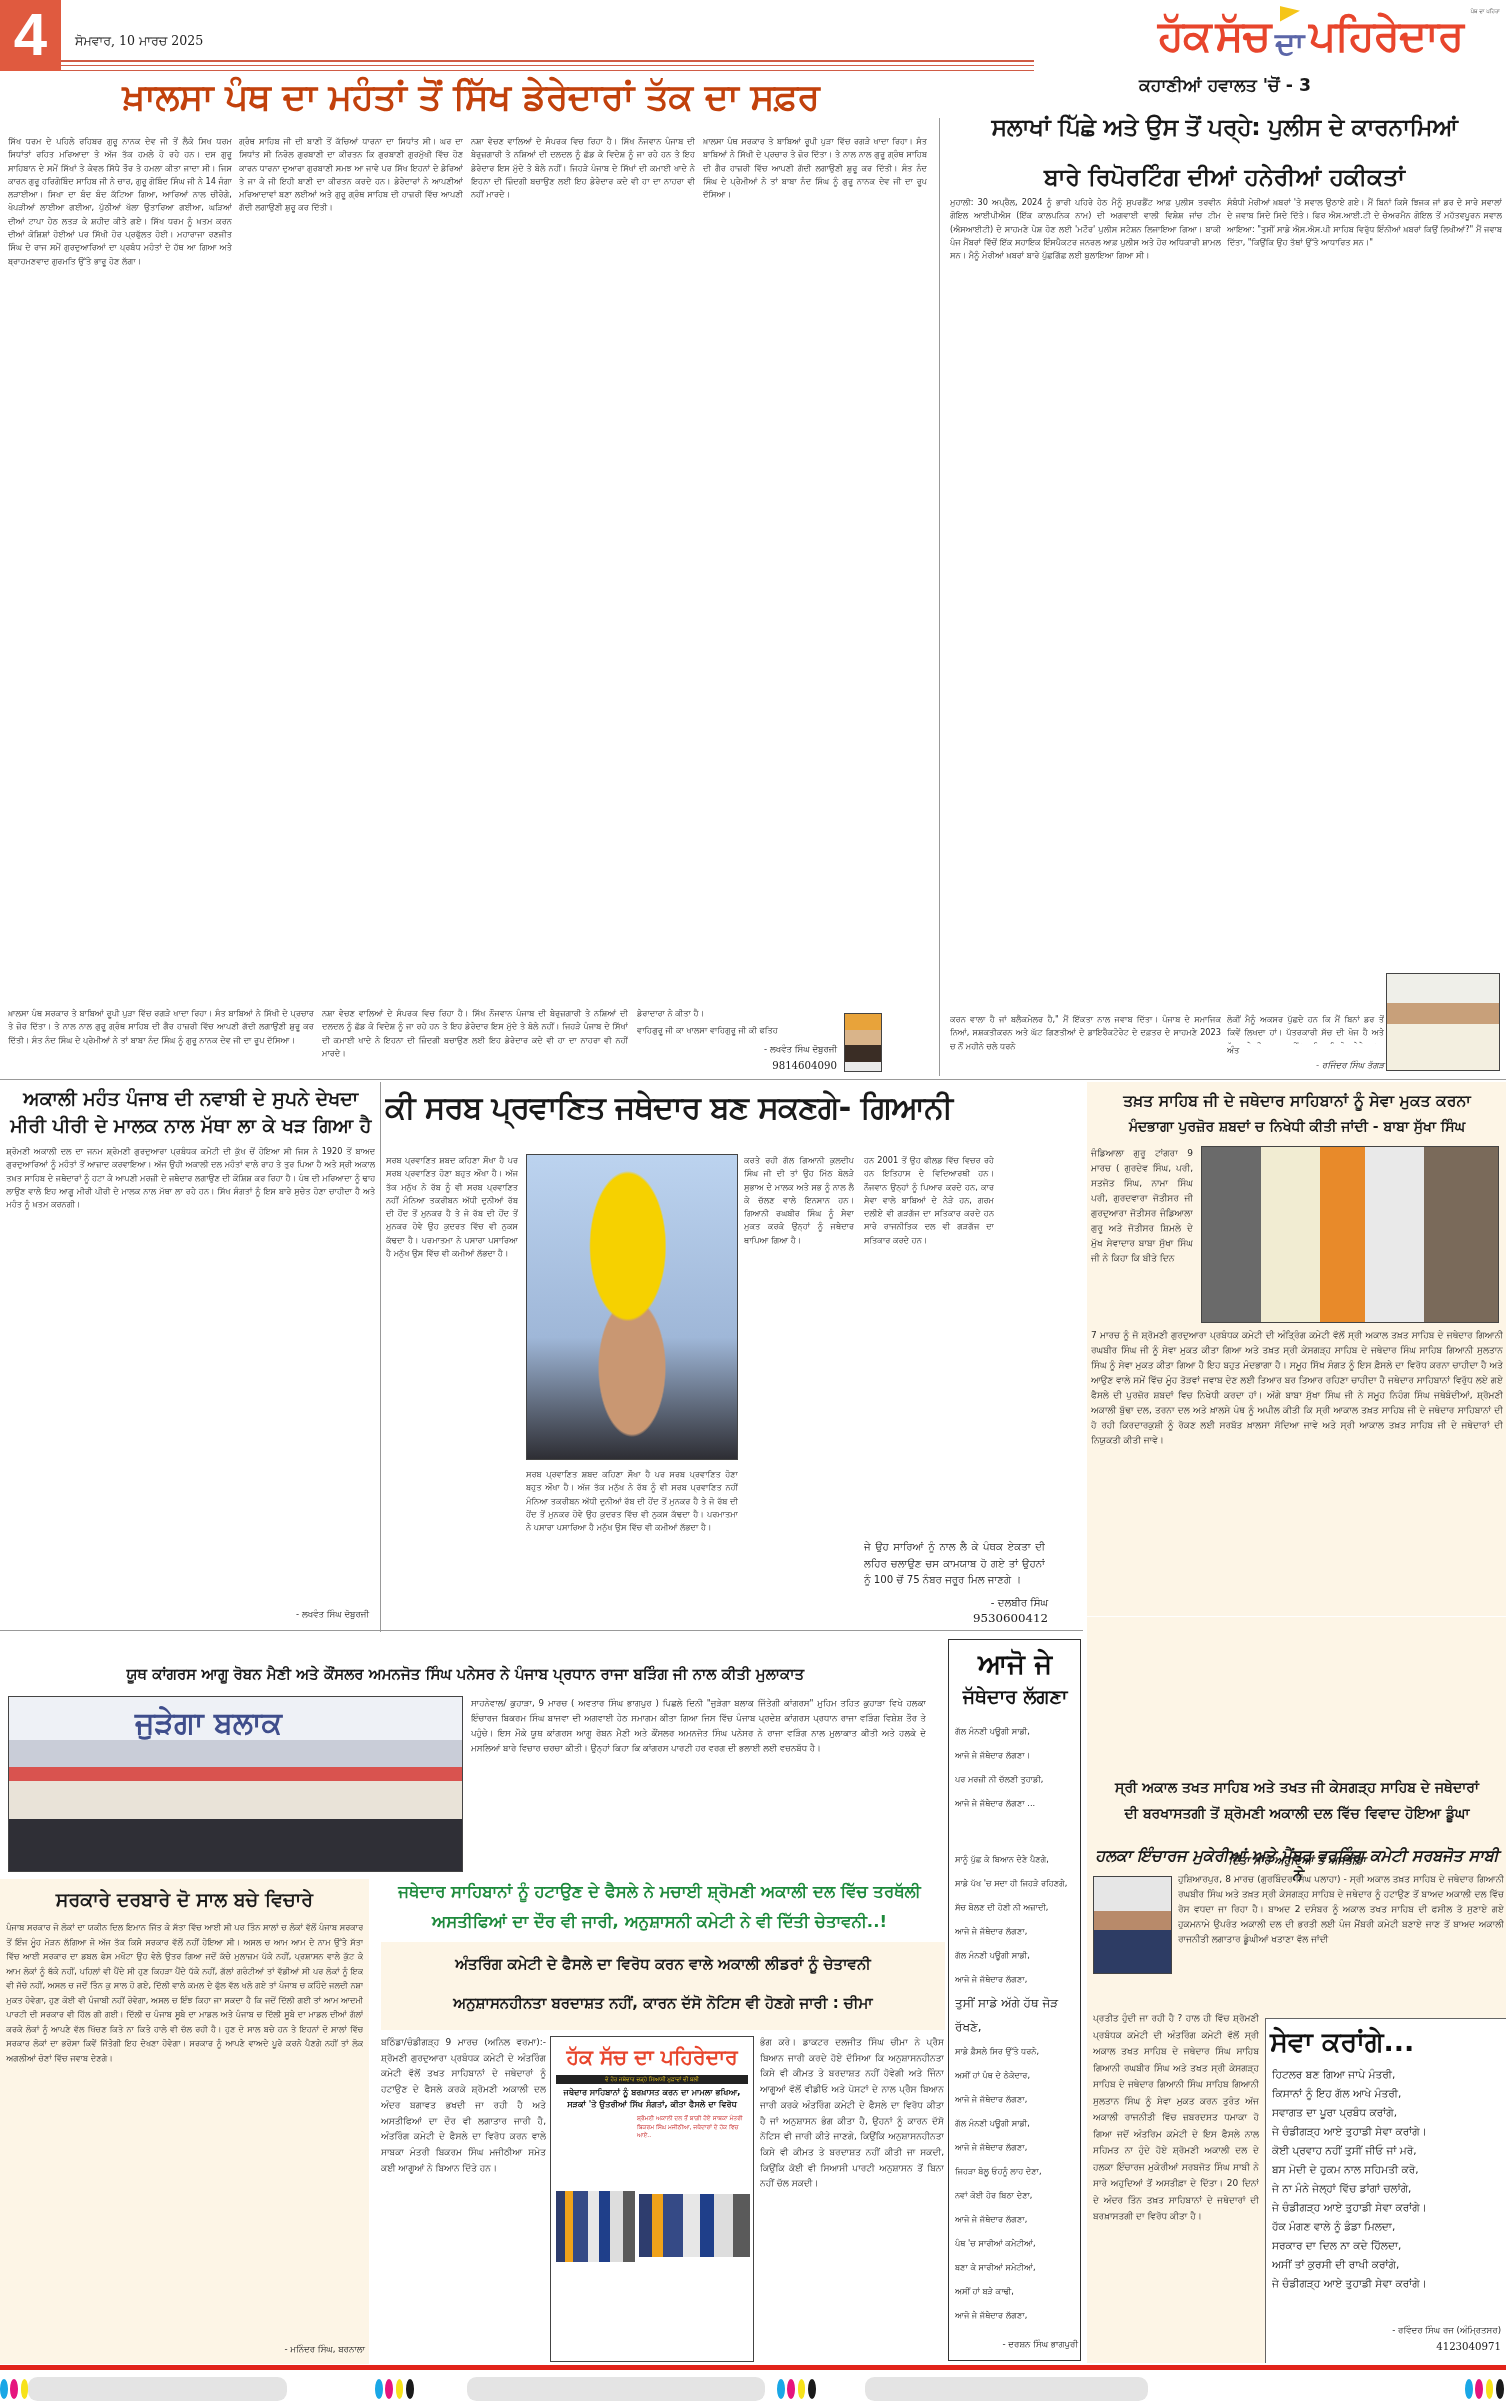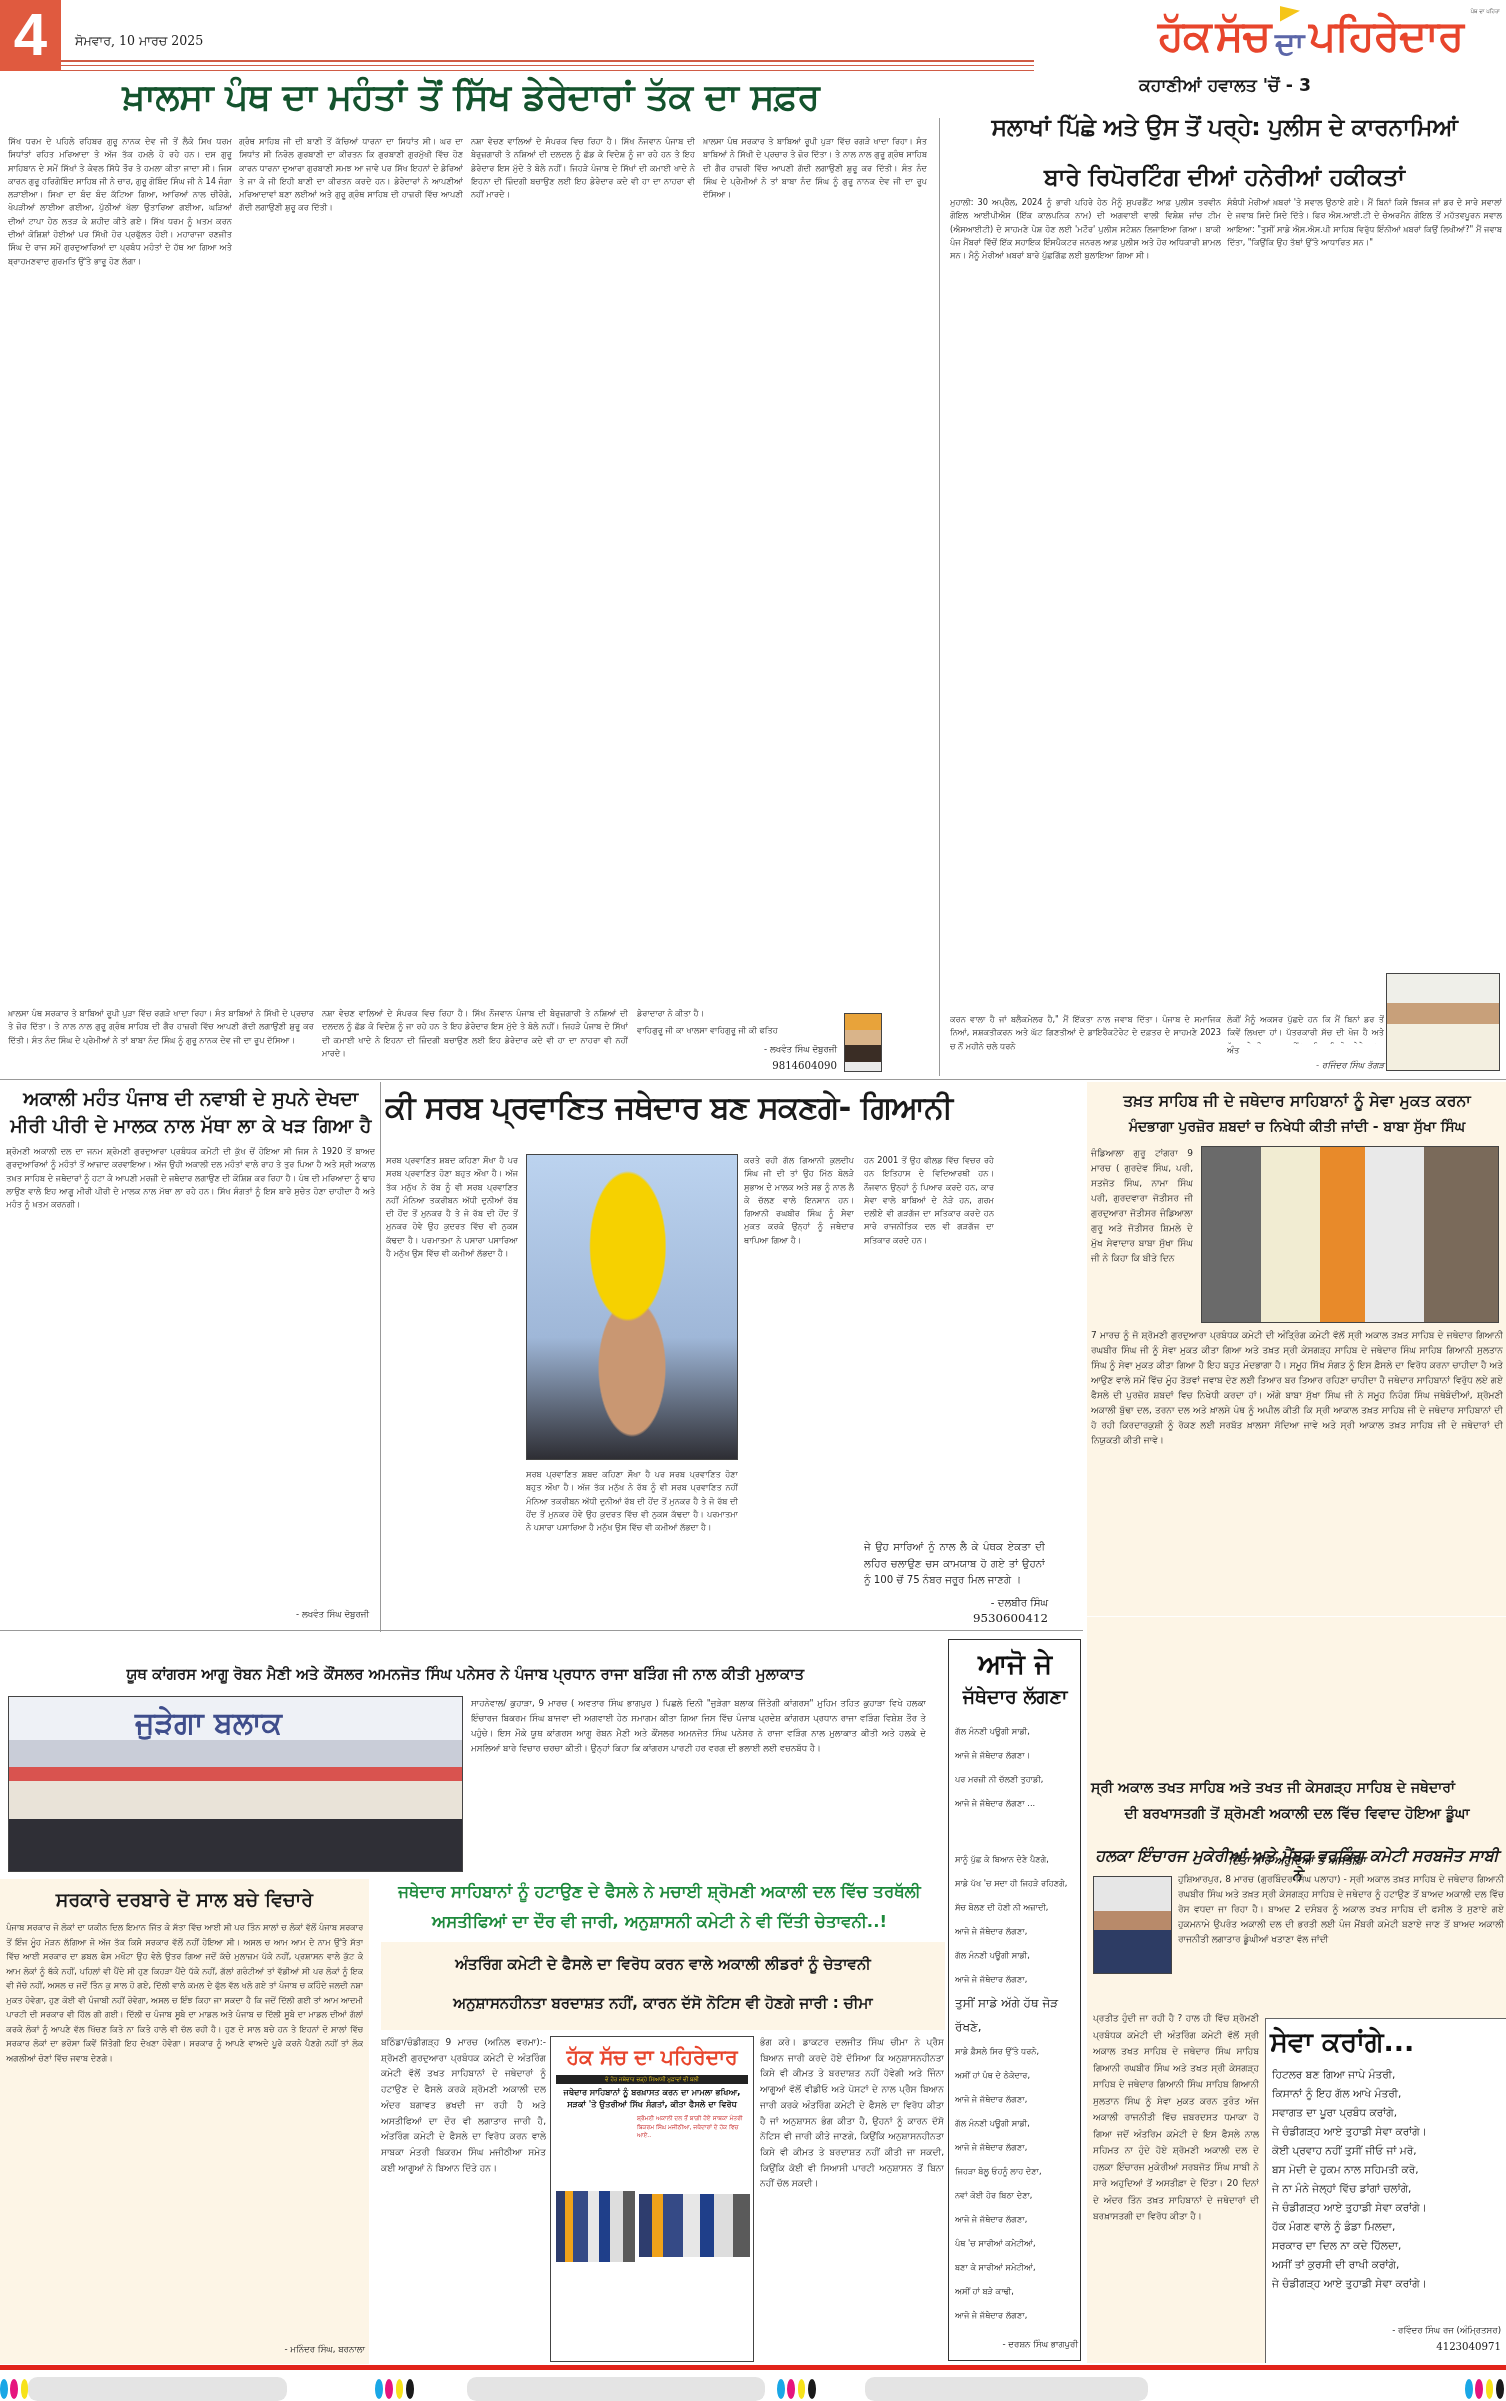--- a/index.html
+++ b/index.html
@@ -13,21 +13,21 @@
   .page-date { left: 75px; top: 33px; font-family: "DejaVu Serif", serif; font-size: 12.6px; color: #222; }
   .rule-lines { left: 61px; top: 60px; width: 973px; height: 11px; border-top: 2.4px solid #d05b45; border-bottom: 1.6px solid #d05b45; }
   .rule-mid { left: 61px; top: 65px; width: 973px; height: 0; border-top: 1.6px solid #d05b45; }
   .masthead { left: 1158px; top: 4.7px; width: 345px; height: 63px; display: flex; align-items: center; gap: 4.7px; }
   .mast-word { font-family: "DejaVu Sans", sans-serif; font-weight: bold; font-size: 42px; color: #e8452c; letter-spacing: -0.8px; line-height: 1; }
   .mast-da { font-family: "DejaVu Sans", sans-serif; font-weight: bold; font-size: 31px; color: #5b66a8; position: relative; padding-top: 14px; }
   .mast-flag { position: absolute; left: 4.7px; top: -4.7px; width: 20.4px; height: 15.7px; background: #f5c518; clip-path: polygon(0 0, 100% 30%, 0 100%); }
   .mast-tag { font-size: 5.5px; color: #444; position: absolute; right: 3.1px; top: 3.1px; }
 
   
-  .hl-red { font-family: "DejaVu Sans", sans-serif; font-weight: bold; color: #14532d; }
+  .hl-red { font-family: "DejaVu Sans", sans-serif; font-weight: bold; color: #c2410c; }
   .hl-black { font-family: "DejaVu Sans", sans-serif; font-weight: bold; color: #1a1a1a; }
   .hl-green { font-family: "DejaVu Sans", sans-serif; font-weight: bold; color: #1e8a3c; }
 
   
   .col { font-family: "DejaVu Sans", sans-serif; font-size: 8.2px; line-height: 13.3px; color: #2a2a2a; text-align: justify; overflow: hidden; }
   .byline { font-family: "DejaVu Sans", sans-serif; font-size: 8.6px; color: #222; text-align: right; }
   .phone { font-family: "DejaVu Serif", serif; font-size: 10.2px; color: #222; text-align: right; }
 
   .cream { background: #fdf5e6; }
   .vline { width: 0.8px; background: #999; }
@@ -155,21 +155,21 @@
   <div class="poem-line" style="font-size:8.2px;line-height:24px;">ਪੰਥ 'ਚ ਸਾਰੀਆਂ ਕਮੇਟੀਆਂ,</div>
   <div class="poem-line" style="font-size:8.2px;line-height:24px;">ਬਣਾ ਕੇ ਸਾਰੀਆਂ ਸਮੇਟੀਆਂ,</div>
   <div class="poem-line" style="font-size:8.2px;line-height:24px;">ਅਸੀਂ ਹਾਂ ਬੜੇ ਕਾਢੀ,</div>
   <div class="poem-line" style="font-size:8.2px;line-height:24px;">ਆਜੋ ਜੇ ਜੱਥੇਦਾਰ ਲੱਗਣਾ,</div>
   <div class="poem-line" style="font-size:8.2px;line-height:24px;">ਗੱਲ ਮੰਨਣੀ ਪਊਗੀ ਸਾਡੀ,</div>
   <div class="poem-line" style="font-size:8.2px;line-height:24px;">ਆਜੋ ਜੇ ਜੱਥੇਦਾਰ ਲੱਗਣਾ ...</div>
 </div>
 <div class="abs byline" style="left:954px; top:2339px; width:124px;">- ਦਰਸ਼ਨ ਸਿੰਘ ਭਾਗਪੁਰੀ</div>
 
 <div class="abs cream" style="left:1087px; top:1617px; width:419px; height:746px;"></div>
-<div class="abs hl-black" style="left:1091px; top:1776px; width:412px; font-size:14px; line-height:23.6px; ">ਸ੍ਰੀ ਅਕਾਲ ਤਖਤ ਸਾਹਿਬ ਅਤੇ ਤਖਤ ਜੀ ਕੇਸਗੜ੍ਹ ਸਾਹਿਬ ਦੇ ਜਥੇਦਾਰਾਂ</div>
+<div class="abs hl-black" style="left:1091px; top:1776px; width:412px; font-size:14px; line-height:23.6px; text-align:center;">ਸ੍ਰੀ ਅਕਾਲ ਤਖਤ ਸਾਹਿਬ ਅਤੇ ਤਖਤ ਜੀ ਕੇਸਗੜ੍ਹ ਸਾਹਿਬ ਦੇ ਜਥੇਦਾਰਾਂ</div>
 <div class="abs hl-black" style="left:1091px; top:1802px; width:412px; font-size:14px; line-height:23.6px; text-align:center;">ਦੀ ਬਰਖਾਸਤਗੀ ਤੋਂ ਸ਼੍ਰੋਮਣੀ ਅਕਾਲੀ ਦਲ ਵਿੱਚ ਵਿਵਾਦ ਹੋਇਆ ਡੂੰਘਾ</div>
 <div class="abs hl-black" style="left:1091px; top:1846px; width:412px; font-size:16px; line-height:19px; text-align:center; font-style:italic;">ਹਲਕਾ ਇੰਚਾਰਜ ਮੁਕੇਰੀਆਂ ਅਤੇ ਮੈਂਬਰ ਵਰਕਿੰਗ ਕਮੇਟੀ ਸਰਬਜੋਤ ਸਾਬੀ ਨੇ</div>
 <div class="abs hl-black" style="left:1091px; top:1851px; width:412px; font-size:11px; line-height:19px; text-align:center; font-style:italic;">ਦਿੱਤਾ ਸਾਰੇ ਅਹੁਦਿਆਂ ਤੋਂ ਅਸਤੀਫ਼ਾ</div>
 <div class="abs photo ph-suit" style="left:1093px; top:1876px; width:79px; height:98px;"></div>
 <div class="abs col" style="left:1178px; top:1872px; width:326px; height:133px; font-size:9px; line-height:15px;">ਹੁਸ਼ਿਆਰਪੁਰ, 8 ਮਾਰਚ (ਗੁਰਬਿੰਦਰ ਸਿੰਘ ਪਲਾਹਾ) - ਸ੍ਰੀ ਅਕਾਲ ਤਖ਼ਤ ਸਾਹਿਬ ਦੇ ਜਥੇਦਾਰ ਗਿਆਨੀ ਰਘਬੀਰ ਸਿੰਘ ਅਤੇ ਤਖ਼ਤ ਸ੍ਰੀ ਕੇਸਗੜ੍ਹ ਸਾਹਿਬ ਦੇ ਜਥੇਦਾਰ ਨੂੰ ਹਟਾਉਣ ਤੋਂ ਬਾਅਦ ਅਕਾਲੀ ਦਲ ਵਿੱਚ ਰੋਸ ਵਧਦਾ ਜਾ ਰਿਹਾ ਹੈ। ਬਾਅਦ 2 ਦਸੰਬਰ ਨੂੰ ਅਕਾਲ ਤਖਤ ਸਾਹਿਬ ਦੀ ਫਸੀਲ ਤੋ ਸੁਣਾਏ ਗਏ ਹੁਕਮਨਾਮੇ ਉਪਰੰਤ ਅਕਾਲੀ ਦਲ ਦੀ ਭਰਤੀ ਲਈ ਪੰਜ ਮੈਂਬਰੀ ਕਮੇਟੀ ਬਣਾਏ ਜਾਣ ਤੋਂ ਬਾਅਦ ਅਕਾਲੀ ਰਾਜਨੀਤੀ ਲਗਾਤਾਰ ਡੂੰਘੀਆਂ ਖਤਾਣਾ ਵੱਲ ਜਾਂਦੀ</div>
 <div class="abs col" style="left:1093px; top:2010px; width:166px; height:345px; font-size:9px; line-height:16.5px;">ਪ੍ਰਤੀਤ ਹੁੰਦੀ ਜਾ ਰਹੀ ਹੈ ? ਹਾਲ ਹੀ ਵਿੱਚ ਸ਼੍ਰੋਮਣੀ ਪ੍ਰਬੰਧਕ ਕਮੇਟੀ ਦੀ ਅੰਤਰਿੰਗ ਕਮੇਟੀ ਵੱਲੋਂ ਸ੍ਰੀ ਅਕਾਲ ਤਖਤ ਸਾਹਿਬ ਦੇ ਜਥੇਦਾਰ ਸਿੰਘ ਸਾਹਿਬ ਗਿਆਨੀ ਰਘਬੀਰ ਸਿੰਘ ਅਤੇ ਤਖਤ ਸ੍ਰੀ ਕੇਸਗੜ੍ਹ ਸਾਹਿਬ ਦੇ ਜਥੇਦਾਰ ਗਿਆਨੀ ਸਿੰਘ ਸਾਹਿਬ ਗਿਆਨੀ ਸੁਲਤਾਨ ਸਿੰਘ ਨੂੰ ਸੇਵਾ ਮੁਕਤ ਕਰਨ ਤੁਰੰਤ ਅੱਜ ਅਕਾਲੀ ਰਾਜਨੀਤੀ ਵਿੱਚ ਜ਼ਬਰਦਸਤ ਧਮਾਕਾ ਹੋ ਗਿਆ ਜਦੋਂ ਅੰਤਰਿਮ ਕਮੇਟੀ ਦੇ ਇਸ ਫੈਸਲੇ ਨਾਲ ਸਹਿਮਤ ਨਾ ਹੁੰਦੇ ਹੋਏ ਸ਼੍ਰੋਮਣੀ ਅਕਾਲੀ ਦਲ ਦੇ ਹਲਕਾ ਇੰਚਾਰਜ ਮੁਕੇਰੀਆਂ ਸਰਬਜੋਤ ਸਿੰਘ ਸਾਬੀ ਨੇ ਸਾਰੇ ਅਹੁਦਿਆਂ ਤੋਂ ਅਸਤੀਫ਼ਾ ਦੇ ਦਿੱਤਾ। 20 ਦਿਨਾਂ ਦੇ ਅੰਦਰ ਤਿੰਨ ਤਖ਼ਤ ਸਾਹਿਬਾਨਾਂ ਦੇ ਜਥੇਦਾਰਾਂ ਦੀ ਬਰਖ਼ਾਸਤਗੀ ਦਾ ਵਿਰੋਧ ਕੀਤਾ ਹੈ।</div>
 
 <div class="abs" style="left:1265px; top:2018px; width:241px; height:345px; background:#fff; border-left:0.8px solid #666; border-top:0.8px solid #666;"></div>
 <div class="abs poem-title" style="left:1270px; top:2021px; width:234px; font-size:27px; line-height:41px; text-align:left;">ਸੇਵਾ ਕਰਾਂਗੇ...</div>
 <div class="abs" style="left:1272px; top:2065px; width:234px; height:243px; overflow:hidden;">

